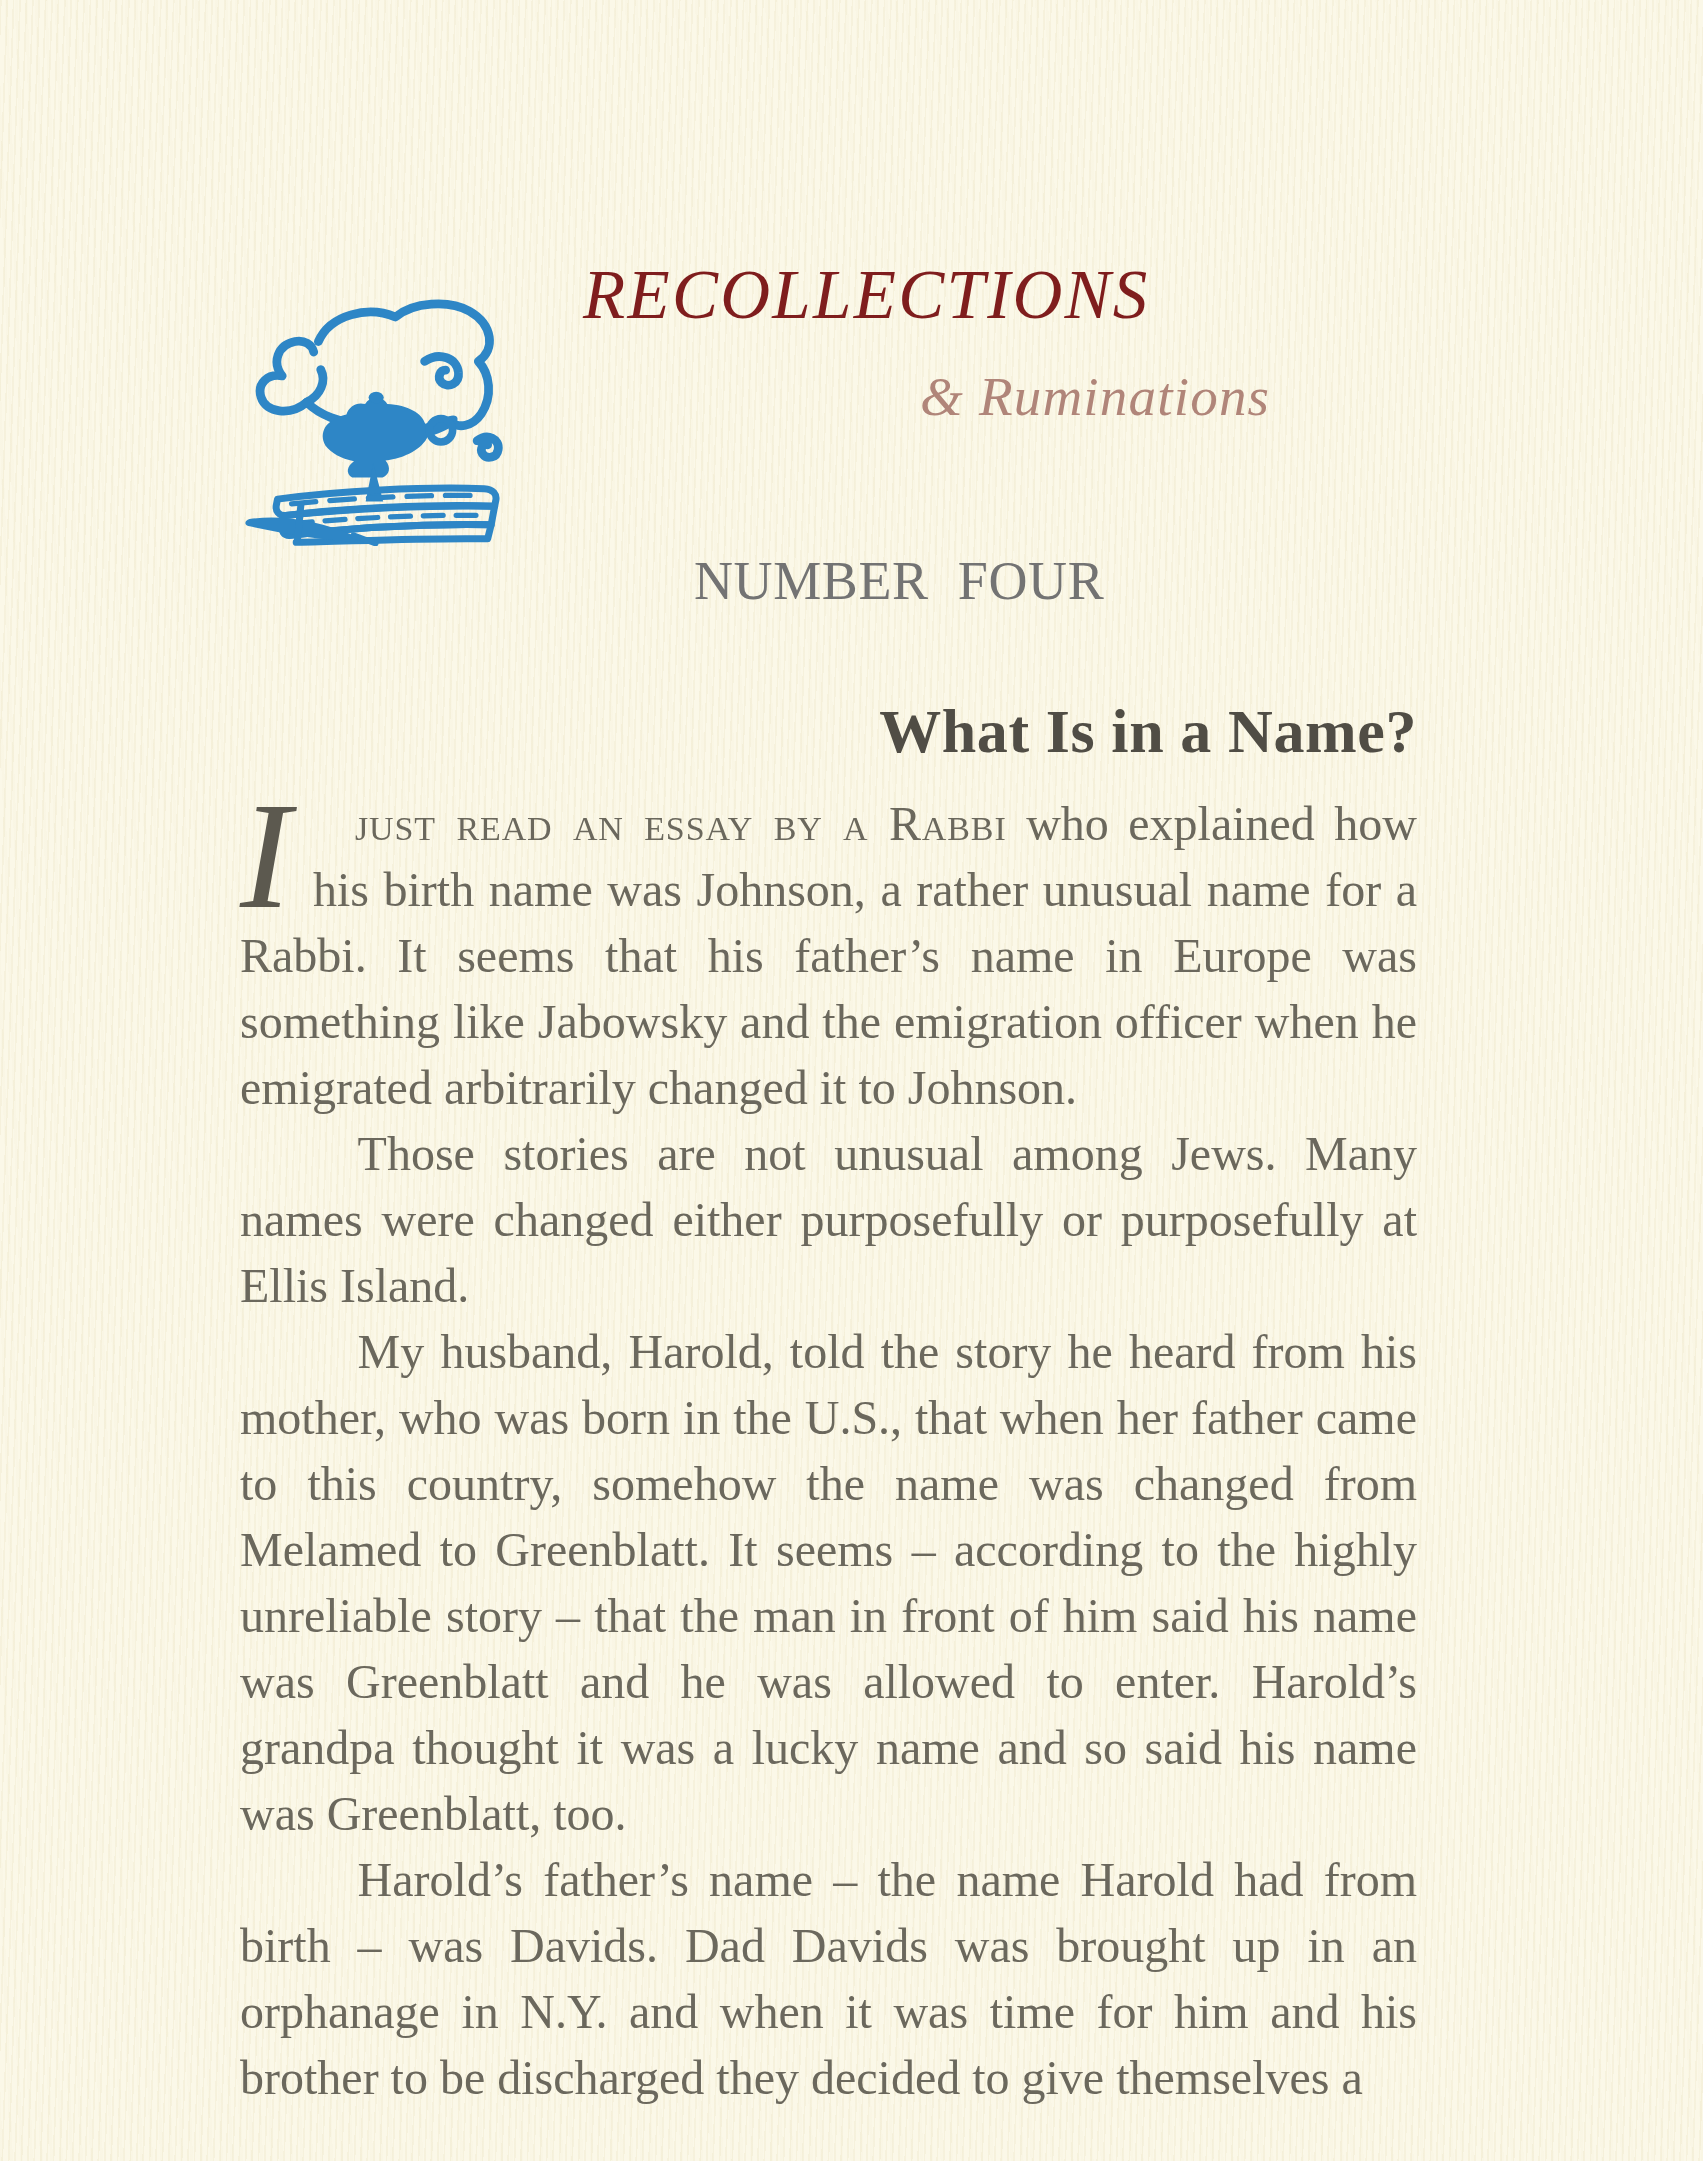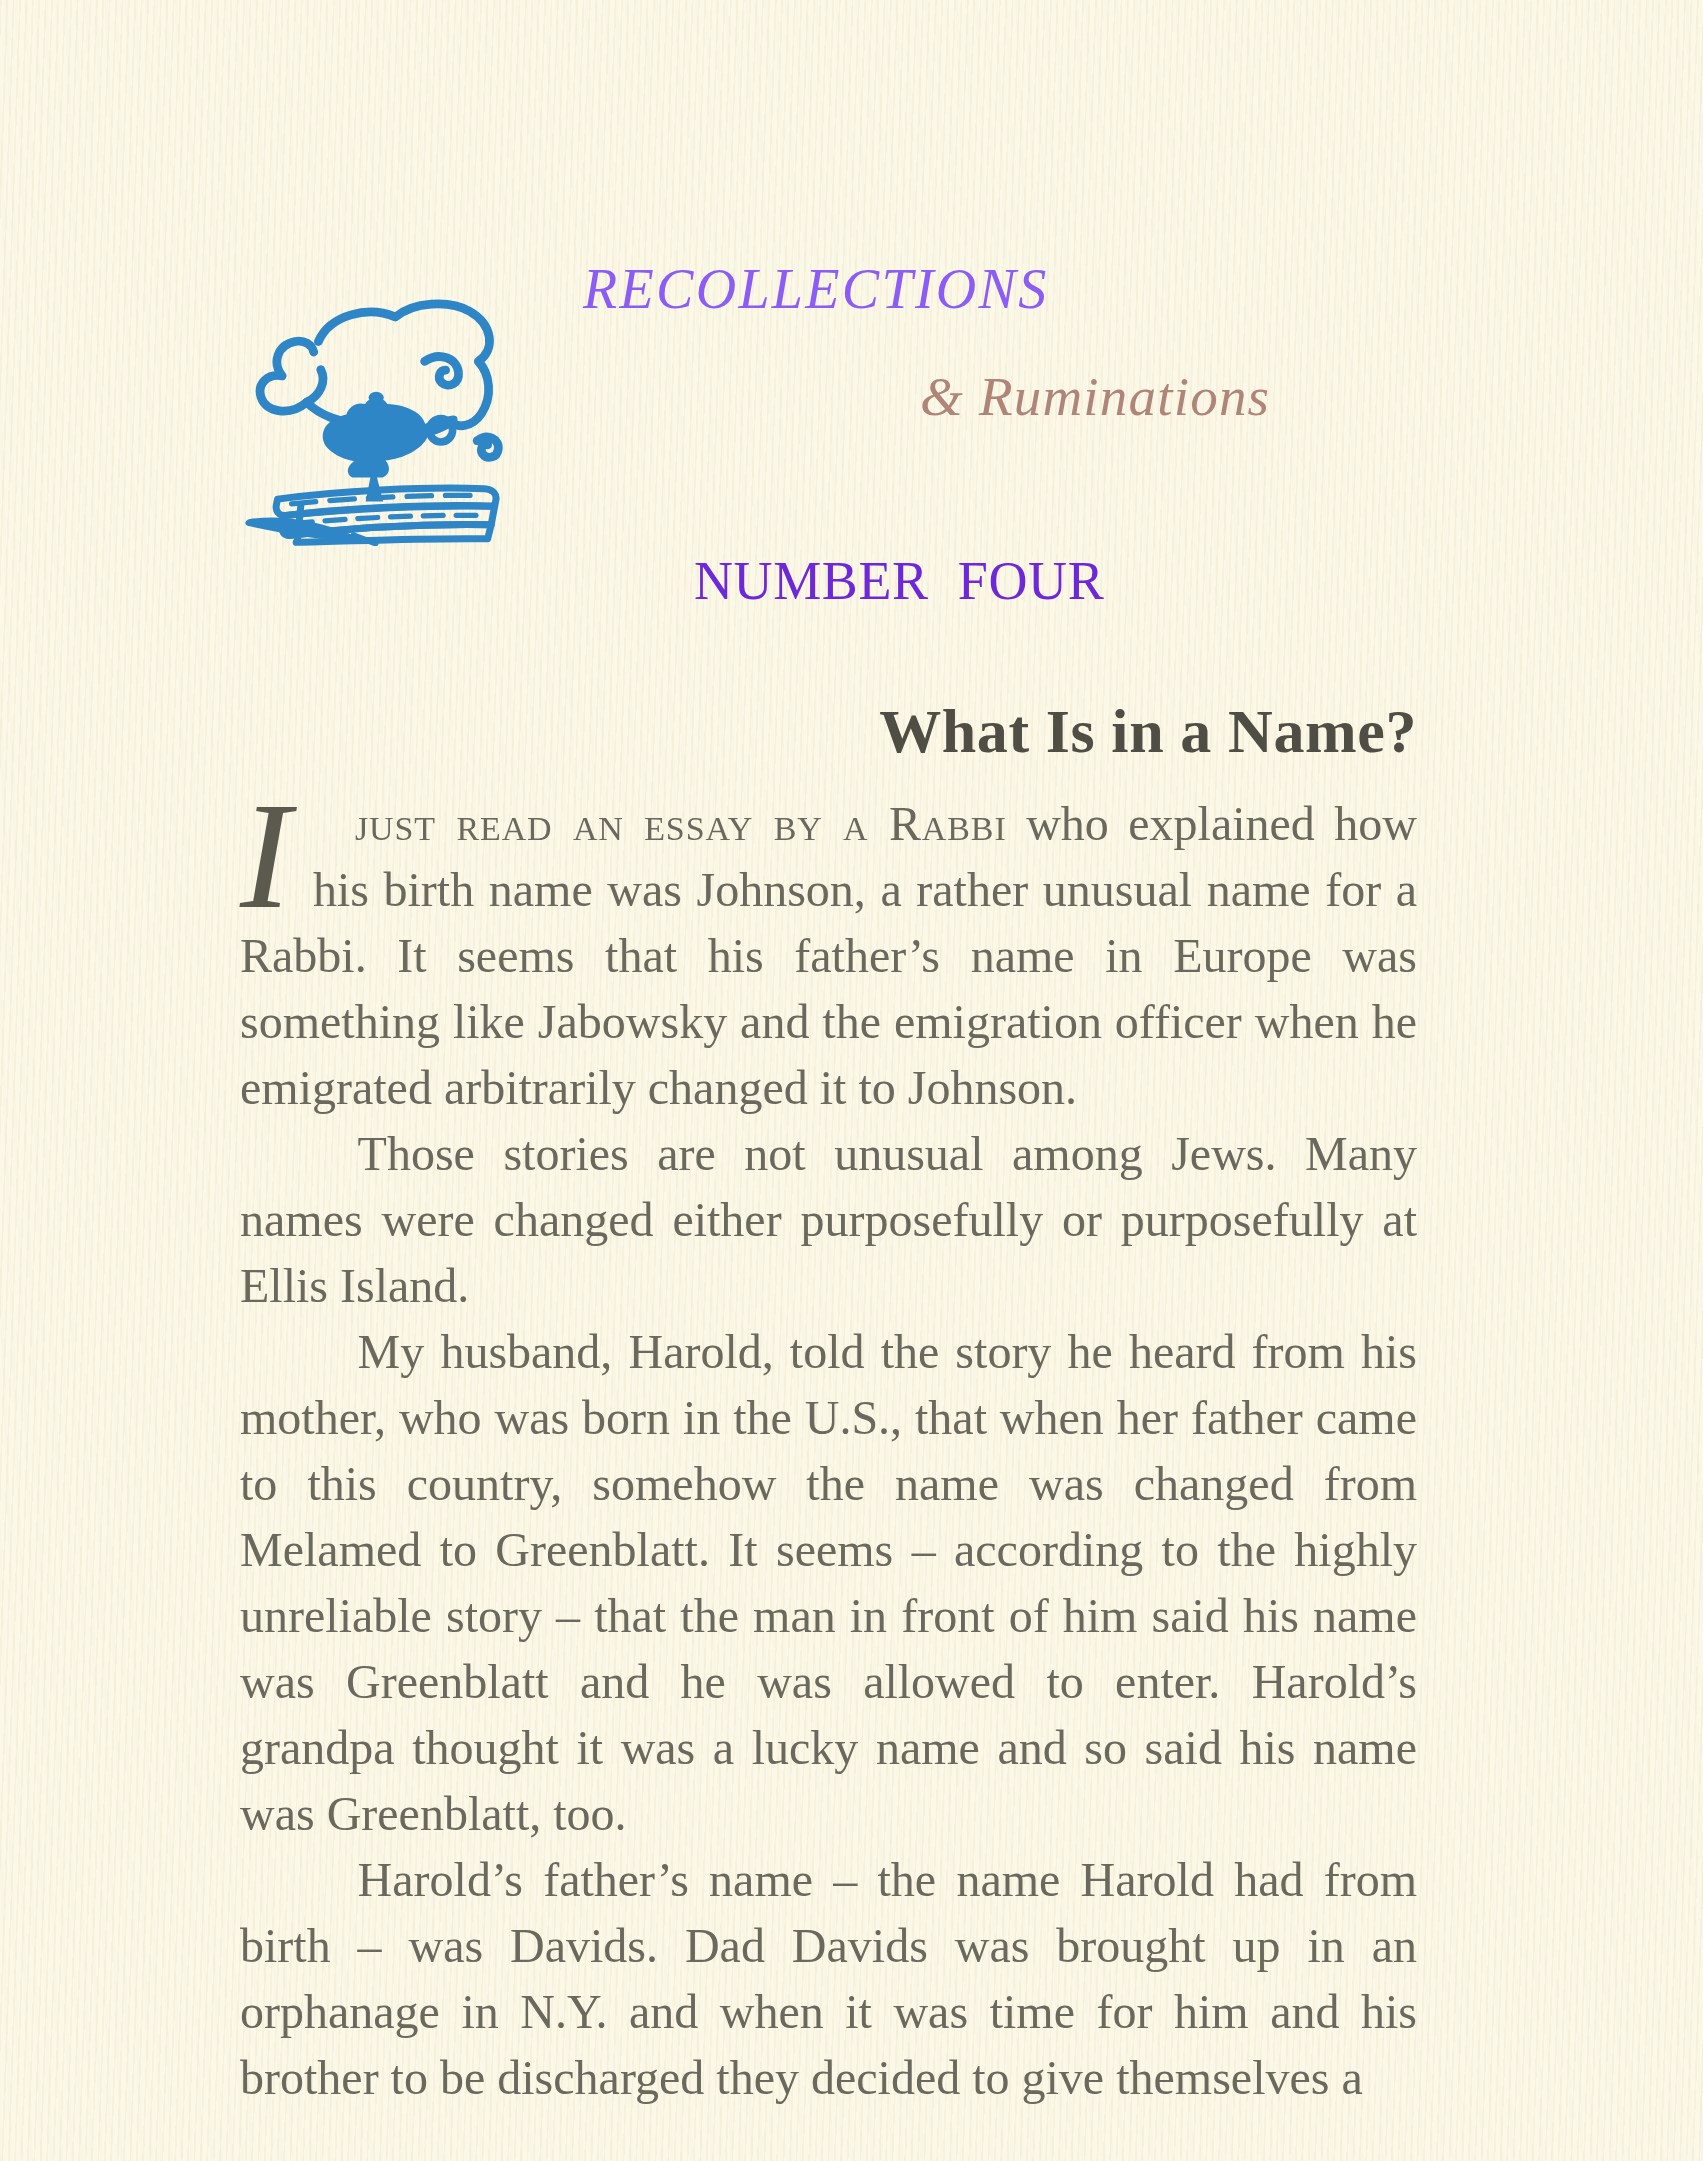--- a/index.html
+++ b/index.html
@@ -13,31 +13,31 @@
   
   .page::before{
     content:"";position:absolute;inset:0;pointer-events:none;
     background:
       repeating-linear-gradient(92deg, rgba(233,224,190,.28) 0 1.7px, rgba(255,255,255,0) 1.7px 6.4px),
       repeating-linear-gradient(88deg, rgba(244,238,214,.20) 0 2.9px, rgba(255,255,255,0) 2.9px 10px);
   }
   .logo{position:absolute;left:232px;top:269px;width:286px;height:277px;}
   .title1{
     position:absolute;left:583px;top:261px;
-    font-size:56px;line-height:1;font-style:italic;
-    letter-spacing:2.3px;color:#8b5cf6;white-space:nowrap;
+    font-size:69px;line-height:1;font-style:italic;
+    letter-spacing:2.3px;color:#7f1d1d;white-space:nowrap;
   }
   .title2{
     position:absolute;left:920px;top:369px;
     font-size:55px;line-height:1;font-style:italic;
     letter-spacing:1.2px;color:#b08579;white-space:nowrap;text-align:right;
   }
   .issue-line{
     position:absolute;left:694px;top:554px;
-    font-size:54px;line-height:1;color:#6d28d9;
+    font-size:54px;line-height:1;color:#737373;
     display:flex;gap:61px;white-space:nowrap;
     letter-spacing:0.6px;word-spacing:0.28em;
   }
   h1.article-title{
     position:absolute;left:240px;top:697px;width:1177px;margin:0;
     text-align:right;font-size:62px;line-height:1.1;font-weight:bold;
     color:#504d45;letter-spacing:0.6px;
   }
   .article-body{
     position:absolute;left:240px;top:791px;width:1177px;

